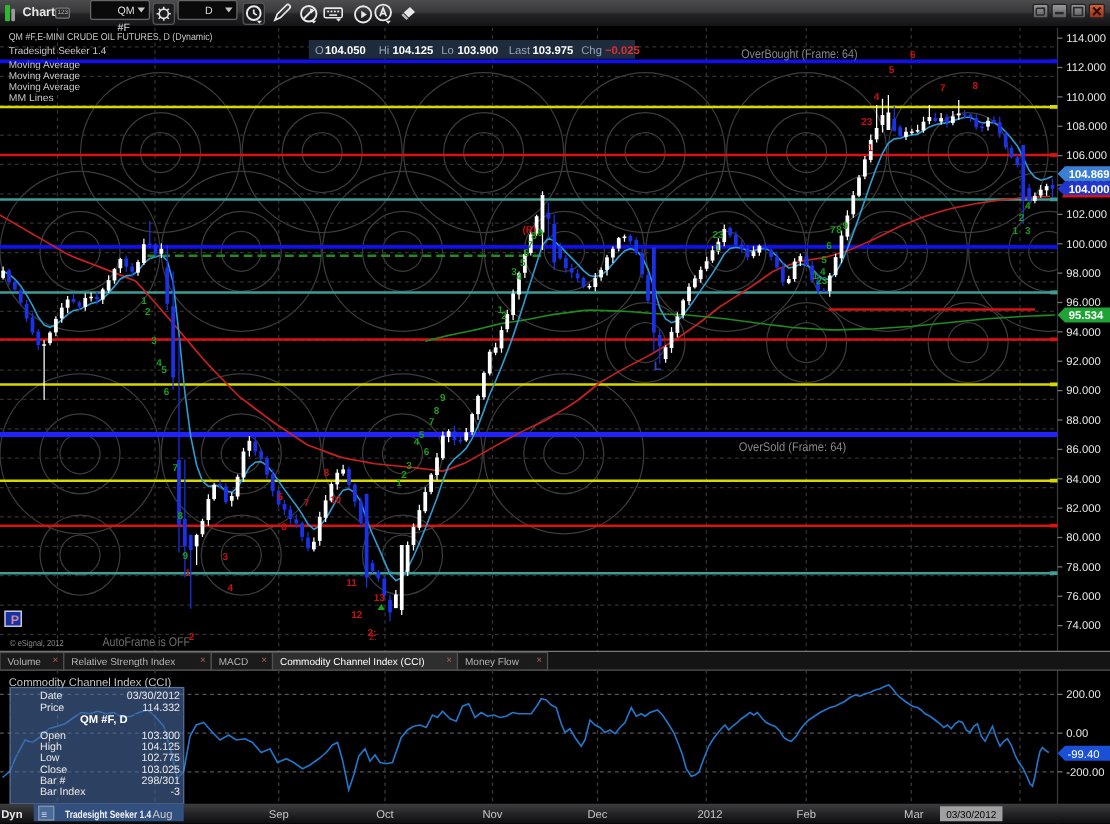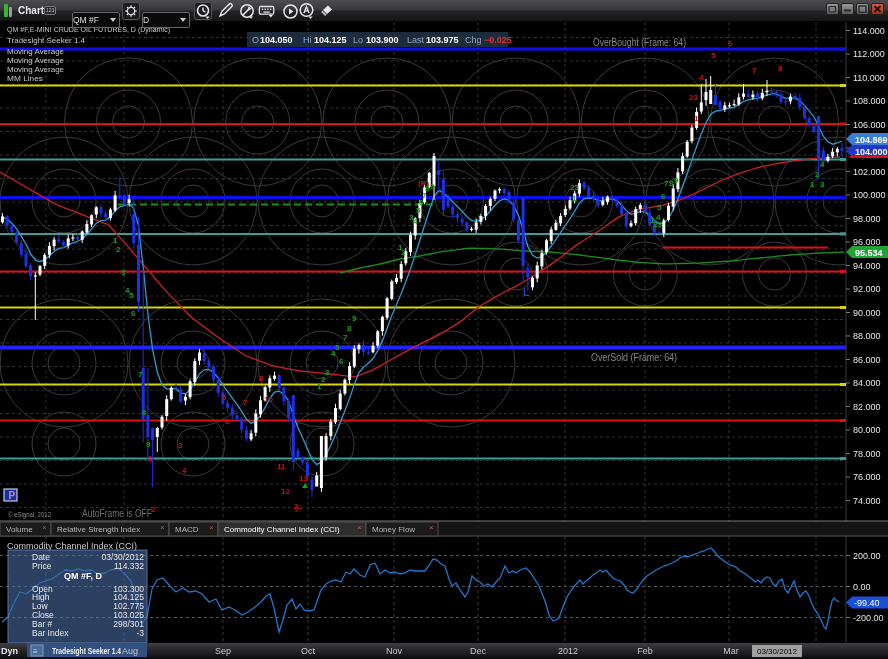--- a/index.html
+++ b/index.html
@@ -1,22 +1,22 @@
 <!DOCTYPE html>
 <html><head><meta charset="utf-8">
 <style>
   html,body{margin:0;padding:0;background:#000;width:888px;height:659px;overflow:hidden}
   *{box-sizing:border-box}
   body{font-family:"Liberation Sans", sans-serif;position:relative}
   #toolbar{position:absolute;left:0;top:0;width:888px;height:22px;
     background:linear-gradient(#4c4c4e 0%,#39393b 45%,#232325 55%,#141416 100%);
     border-bottom:1px solid #000;z-index:5}
   .tb-icon{position:absolute;width:12px;height:14px}
-  .combo{position:absolute;top:12px;height:16px;background:#0a0a0a;border:1px solid #666;
-    border-radius:2px;color:#ddd;font-size:8.5px;line-height:14px;padding-left:0}
+  .combo{position:absolute;top:0;height:16px;background:#0a0a0a;border:1px solid #666;
+    border-radius:2px;color:#ddd;font-size:8.5px;line-height:14px;padding-left:21px}
   .combo .car{position:absolute;right:3px;top:5px;width:0;height:0;
     border-left:3px solid transparent;border-right:3px solid transparent;border-top:4px solid #c8c8c8}
   .tbtn{position:absolute;top:2px;width:18px;height:18px;background:#1c1c1e;
     border:1px solid #555;border-radius:3px;display:flex;align-items:center;justify-content:center}
   .ticn{position:absolute;top:2px;width:18px;height:18px;display:flex;align-items:center;justify-content:center}
   .winbtns{position:absolute;right:4px;top:3px;display:flex;gap:2px}
   .wb{width:13px;height:12px;border:1px solid #222;border-radius:2px;
     background:linear-gradient(#989898,#5e5e60);display:flex;align-items:center;justify-content:center}
   .wb.close{background:linear-gradient(#d2603a,#9c3016)}
 </style></head>

